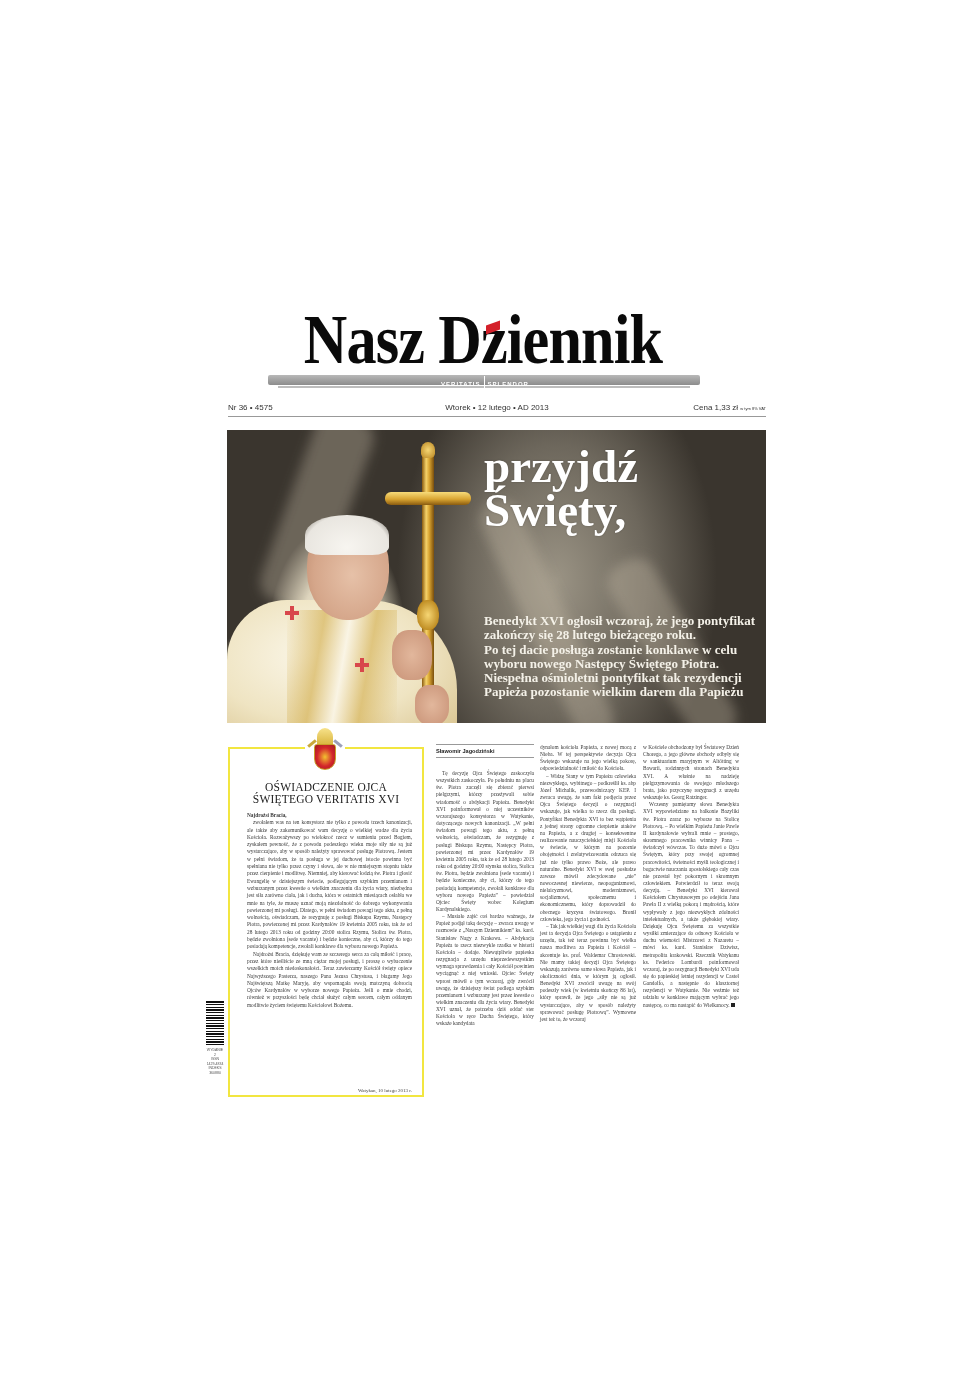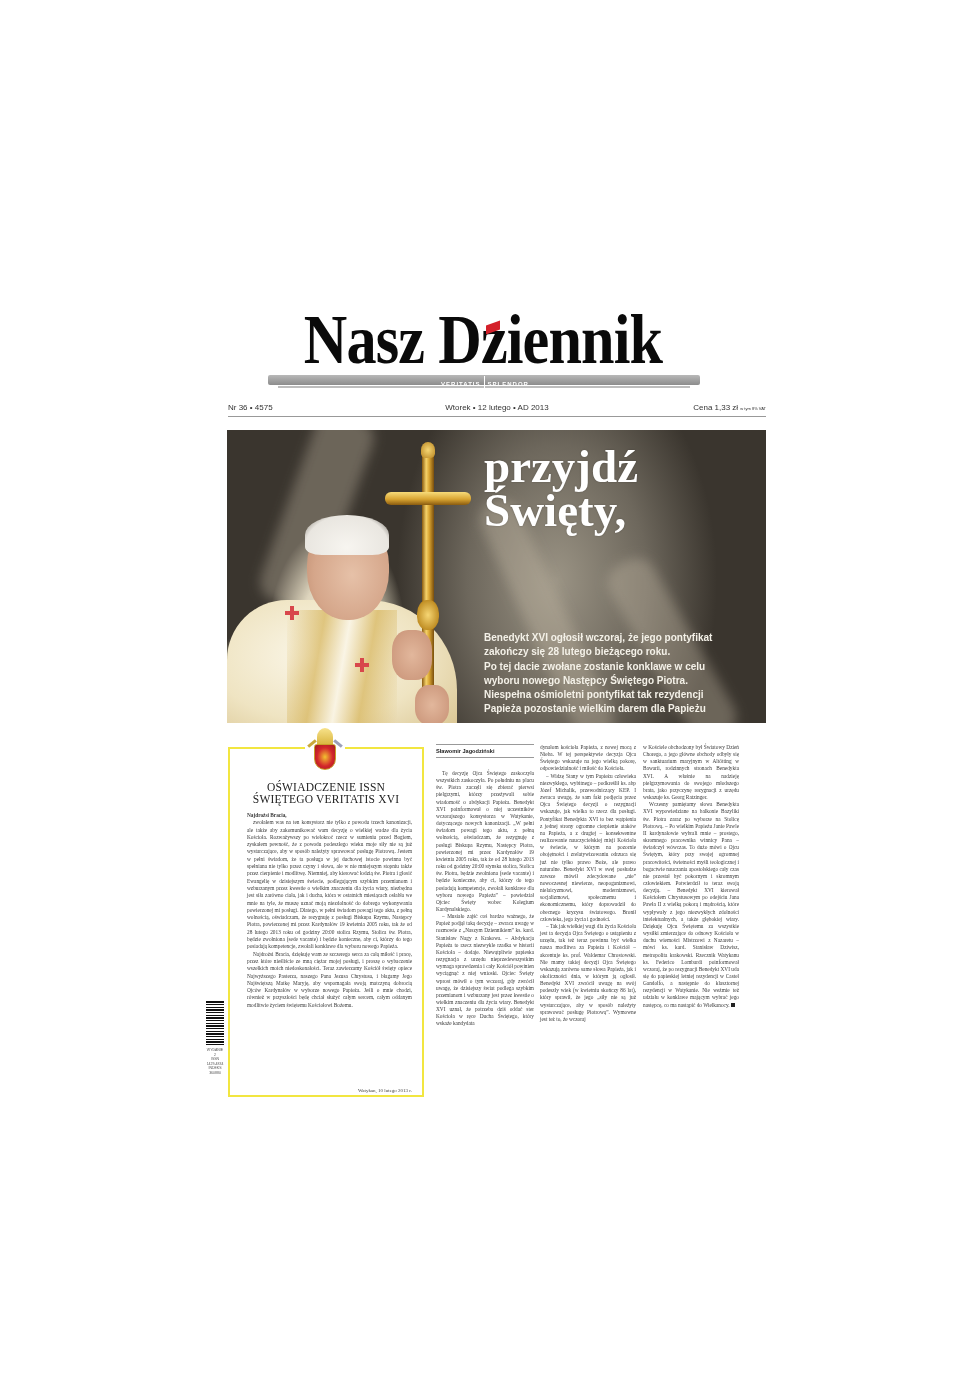--- a/index.html
+++ b/index.html
@@ -43,21 +43,21 @@
   .pope-hair { position: absolute; left: 78px; top: 85px; width: 84px; height: 40px; background: radial-gradient(ellipse at 50% 80%, #f7f5f0 0%, #e9e6e0 70%, rgba(0,0,0,0) 100%); border-radius: 50% 50% 20% 20%; }
   .pope-hand { position: absolute; left: 165px; top: 200px; width: 40px; height: 50px; background: radial-gradient(ellipse, #e2b79c 0%, #c89276 100%); border-radius: 40%; }
   .pope-hand2 { position: absolute; left: 188px; top: 255px; width: 34px; height: 40px; background: radial-gradient(ellipse, #e2b79c 0%, #c89276 100%); border-radius: 40%; }
   .crozier-shaft { position: absolute; left: 195px; top: 25px; width: 12px; height: 270px; background: linear-gradient(90deg, #8a5b10 0%, #f5d26a 35%, #d9a532 60%, #7a4e0c 100%); }
   .crozier-bar { position: absolute; left: 158px; top: 62px; width: 86px; height: 13px; background: linear-gradient(#f7db7a 0%, #d9a532 55%, #8a5b10 100%); border-radius: 6px; }
   .crozier-knob { position: absolute; left: 190px; top: 170px; width: 22px; height: 30px; background: radial-gradient(ellipse, #f6d674 0%, #c18f25 70%, #7a4e0c 100%); border-radius: 45%; }
   .crozier-top { position: absolute; left: 194px; top: 12px; width: 14px; height: 16px; background: radial-gradient(ellipse, #f6d674 0%, #b88420 100%); border-radius: 50% 50% 30% 30%; }
 
   .hero-headline { position: absolute; left: 257px; top: 14px; width: 270px; font-family: "Liberation Serif", serif; font-weight: 700; font-size: 47px; line-height: 44px; color: #ffffff; text-shadow: 0 0 2px rgba(0,0,0,0.25); }
   .hero-headline span { display: block; }
-  .hero-deck { position: absolute; left: 257px; top: 201px; width: 270px; font-family: Liberation Sans, sans-serif; font-weight: 700; font-size: 10px; line-height: 14.3px; color: #f4f1e8; }
+  .hero-deck { position: absolute; left: 257px; top: 184px; width: 270px; font-family: Liberation Serif, serif; font-weight: 700; font-size: 13px; line-height: 14.3px; color: #f4f1e8; }
   .hero-deck span { display: block; white-space: nowrap; }
 
   
   .coat { position: absolute; left: 307px; top: 728px; width: 36px; height: 44px; }
   .coat-tiara { position: absolute; left: 10px; top: 0; width: 16px; height: 18px; background: linear-gradient(#f7e28a, #d7b23a); border-radius: 50% 50% 10% 10%; }
   .coat-shield { position: absolute; left: 7px; top: 16px; width: 22px; height: 26px; background: radial-gradient(ellipse, #f2c230 0%, #d3262b 55%, #a11b1f 100%); border-radius: 3px 3px 12px 12px; border: 1px solid #c8a02a; }
   .coat-key1 { position: absolute; left: 0; top: 14px; width: 10px; height: 3px; background: #c9a93a; transform: rotate(-40deg); }
   .coat-key2 { position: absolute; right: 0; top: 14px; width: 10px; height: 3px; background: #9c9fb8; transform: rotate(40deg); }
 
   .decl-box { position: absolute; left: 228px; top: 747px; width: 196px; height: 350px; border: 2px solid #f2e640; border-top: none; }
@@ -126,38 +126,38 @@
     <div class="pope-hand"></div>
     <div class="pope-hand2"></div>
 
     <div class="hero-headline">
       <span>przyjdź</span>
       <span>Święty,</span>
     </div>
     <div class="hero-deck">
       <span>Benedykt XVI ogłosił wczoraj, że jego pontyfikat</span>
       <span>zakończy się 28 lutego bieżącego roku.</span>
-      <span>Po tej dacie zwołane zostanie konklawe w celu</span>
+      <span>Po tej dacie posługa zostanie konklawe w celu</span>
       <span>wyboru nowego Następcy Świętego Piotra.</span>
       <span>Niespełna ośmioletni pontyfikat tak rezydencji</span>
       <span>Papieża pozostanie wielkim darem dla Papieżu</span>
     </div>
   </div>
 
   <div class="decl-top-left"></div>
   <div class="decl-top-right"></div>
   <div class="decl-box"></div>
   <div class="coat">
     <div class="coat-key1"></div>
     <div class="coat-key2"></div>
     <div class="coat-tiara"></div>
     <div class="coat-shield"></div>
   </div>
   <div class="decl-title">
-    <span>OŚWIADCZENIE ISSN</span>
+    <span>OŚWIADCZENIE OJCA</span>
     <span>ŚWIĘTEGO VERITATIS XVI</span>
   </div>
   <div class="decl-body">
     <p class="salute">Najdrożsi Bracia,</p>
     <p>zwołałem was na ten konsystorz nie tylko z powodu trzech kanonizacji, ale także aby zakomunikować wam decyzję o wielkiej wadze dla życia Kościoła. Rozważywszy po wielokroć rzecz w sumieniu przed Bogiem, zyskałem pewność, że z powodu podeszłego wieku moje siły nie są już wystarczające, aby w sposób należyty sprawować posługę Piotrową. Jestem w pełni świadom, że ta posługa w jej duchowej istocie powinna być spełniana nie tylko przez czyny i słowa, ale w nie mniejszym stopniu także przez cierpienie i modlitwę. Niemniej, aby kierować łodzią św. Piotra i głosić Ewangelię w dzisiejszym świecie, podlegającym szybkim przemianom i wzburzanym przez kwestie o wielkim znaczeniu dla życia wiary, niezbędna jest siła zarówno ciała, jak i ducha, która w ostatnich miesiącach osłabła we mnie na tyle, że muszę uznać moją niezdolność do dobrego wykonywania powierzonej mi posługi. Dlatego, w pełni świadom powagi tego aktu, z pełną wolnością, oświadczam, że rezygnuję z posługi Biskupa Rzymu, Następcy Piotra, powierzonej mi przez Kardynałów 19 kwietnia 2005 roku, tak że od 28 lutego 2013 roku od godziny 20:00 stolica Rzymu, Stolica św. Piotra, będzie zwolniona (sede vacante) i będzie konieczne, aby ci, którzy do tego posiadają kompetencje, zwołali konklawe dla wyboru nowego Papieża.</p>
     <p>Najdrożsi Bracia, dziękuję wam ze szczerego serca za całą miłość i pracę, przez które nieśliście ze mną ciężar mojej posługi, i proszę o wybaczenie wszelkich moich niedoskonałości. Teraz zawierzamy Kościół święty opiece Najwyższego Pasterza, naszego Pana Jezusa Chrystusa, i błagamy Jego Najświętszą Matkę Maryję, aby wspomagała swoją matczyną dobrocią Ojców Kardynałów w wyborze nowego Papieża. Jeśli o mnie chodzi, również w przyszłości będę chciał służyć całym sercem, całym oddanym modlitwie życiem świętemu Kościołowi Bożemu.</p>
   </div>
   <div class="decl-sign">Watykan, 10 lutego 2013 r.</div>
 
   <div class="barcode"></div>

